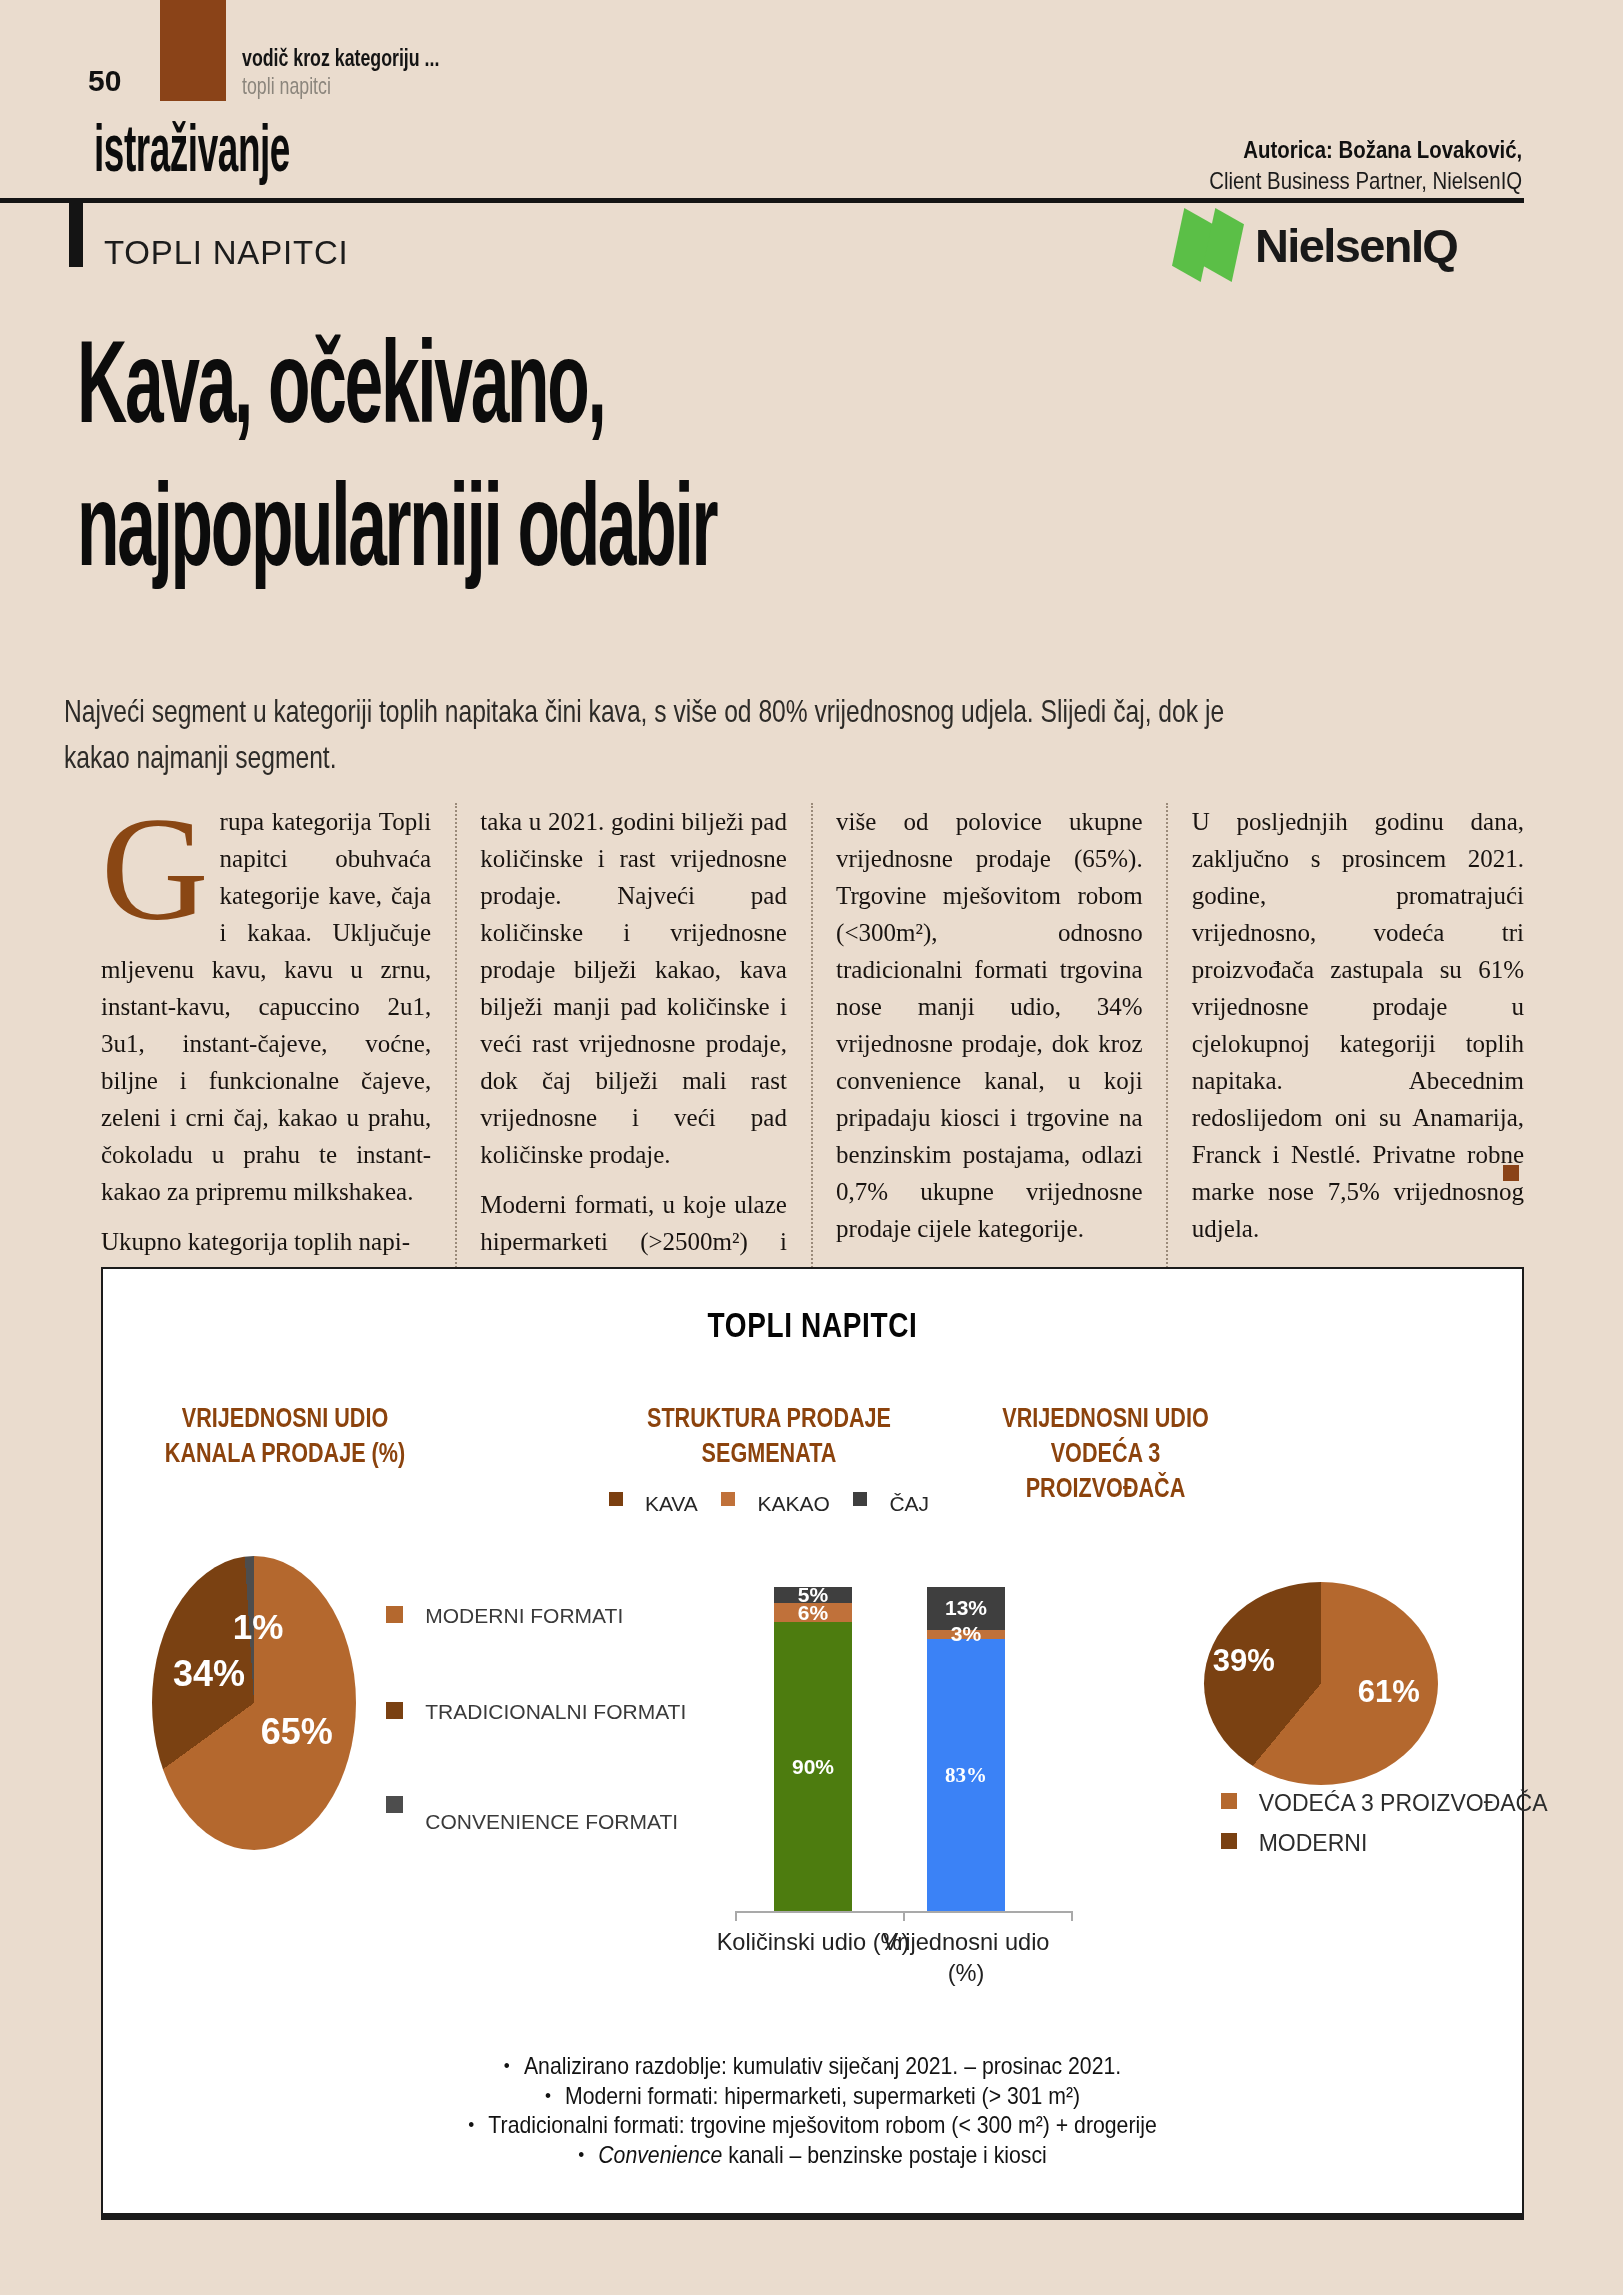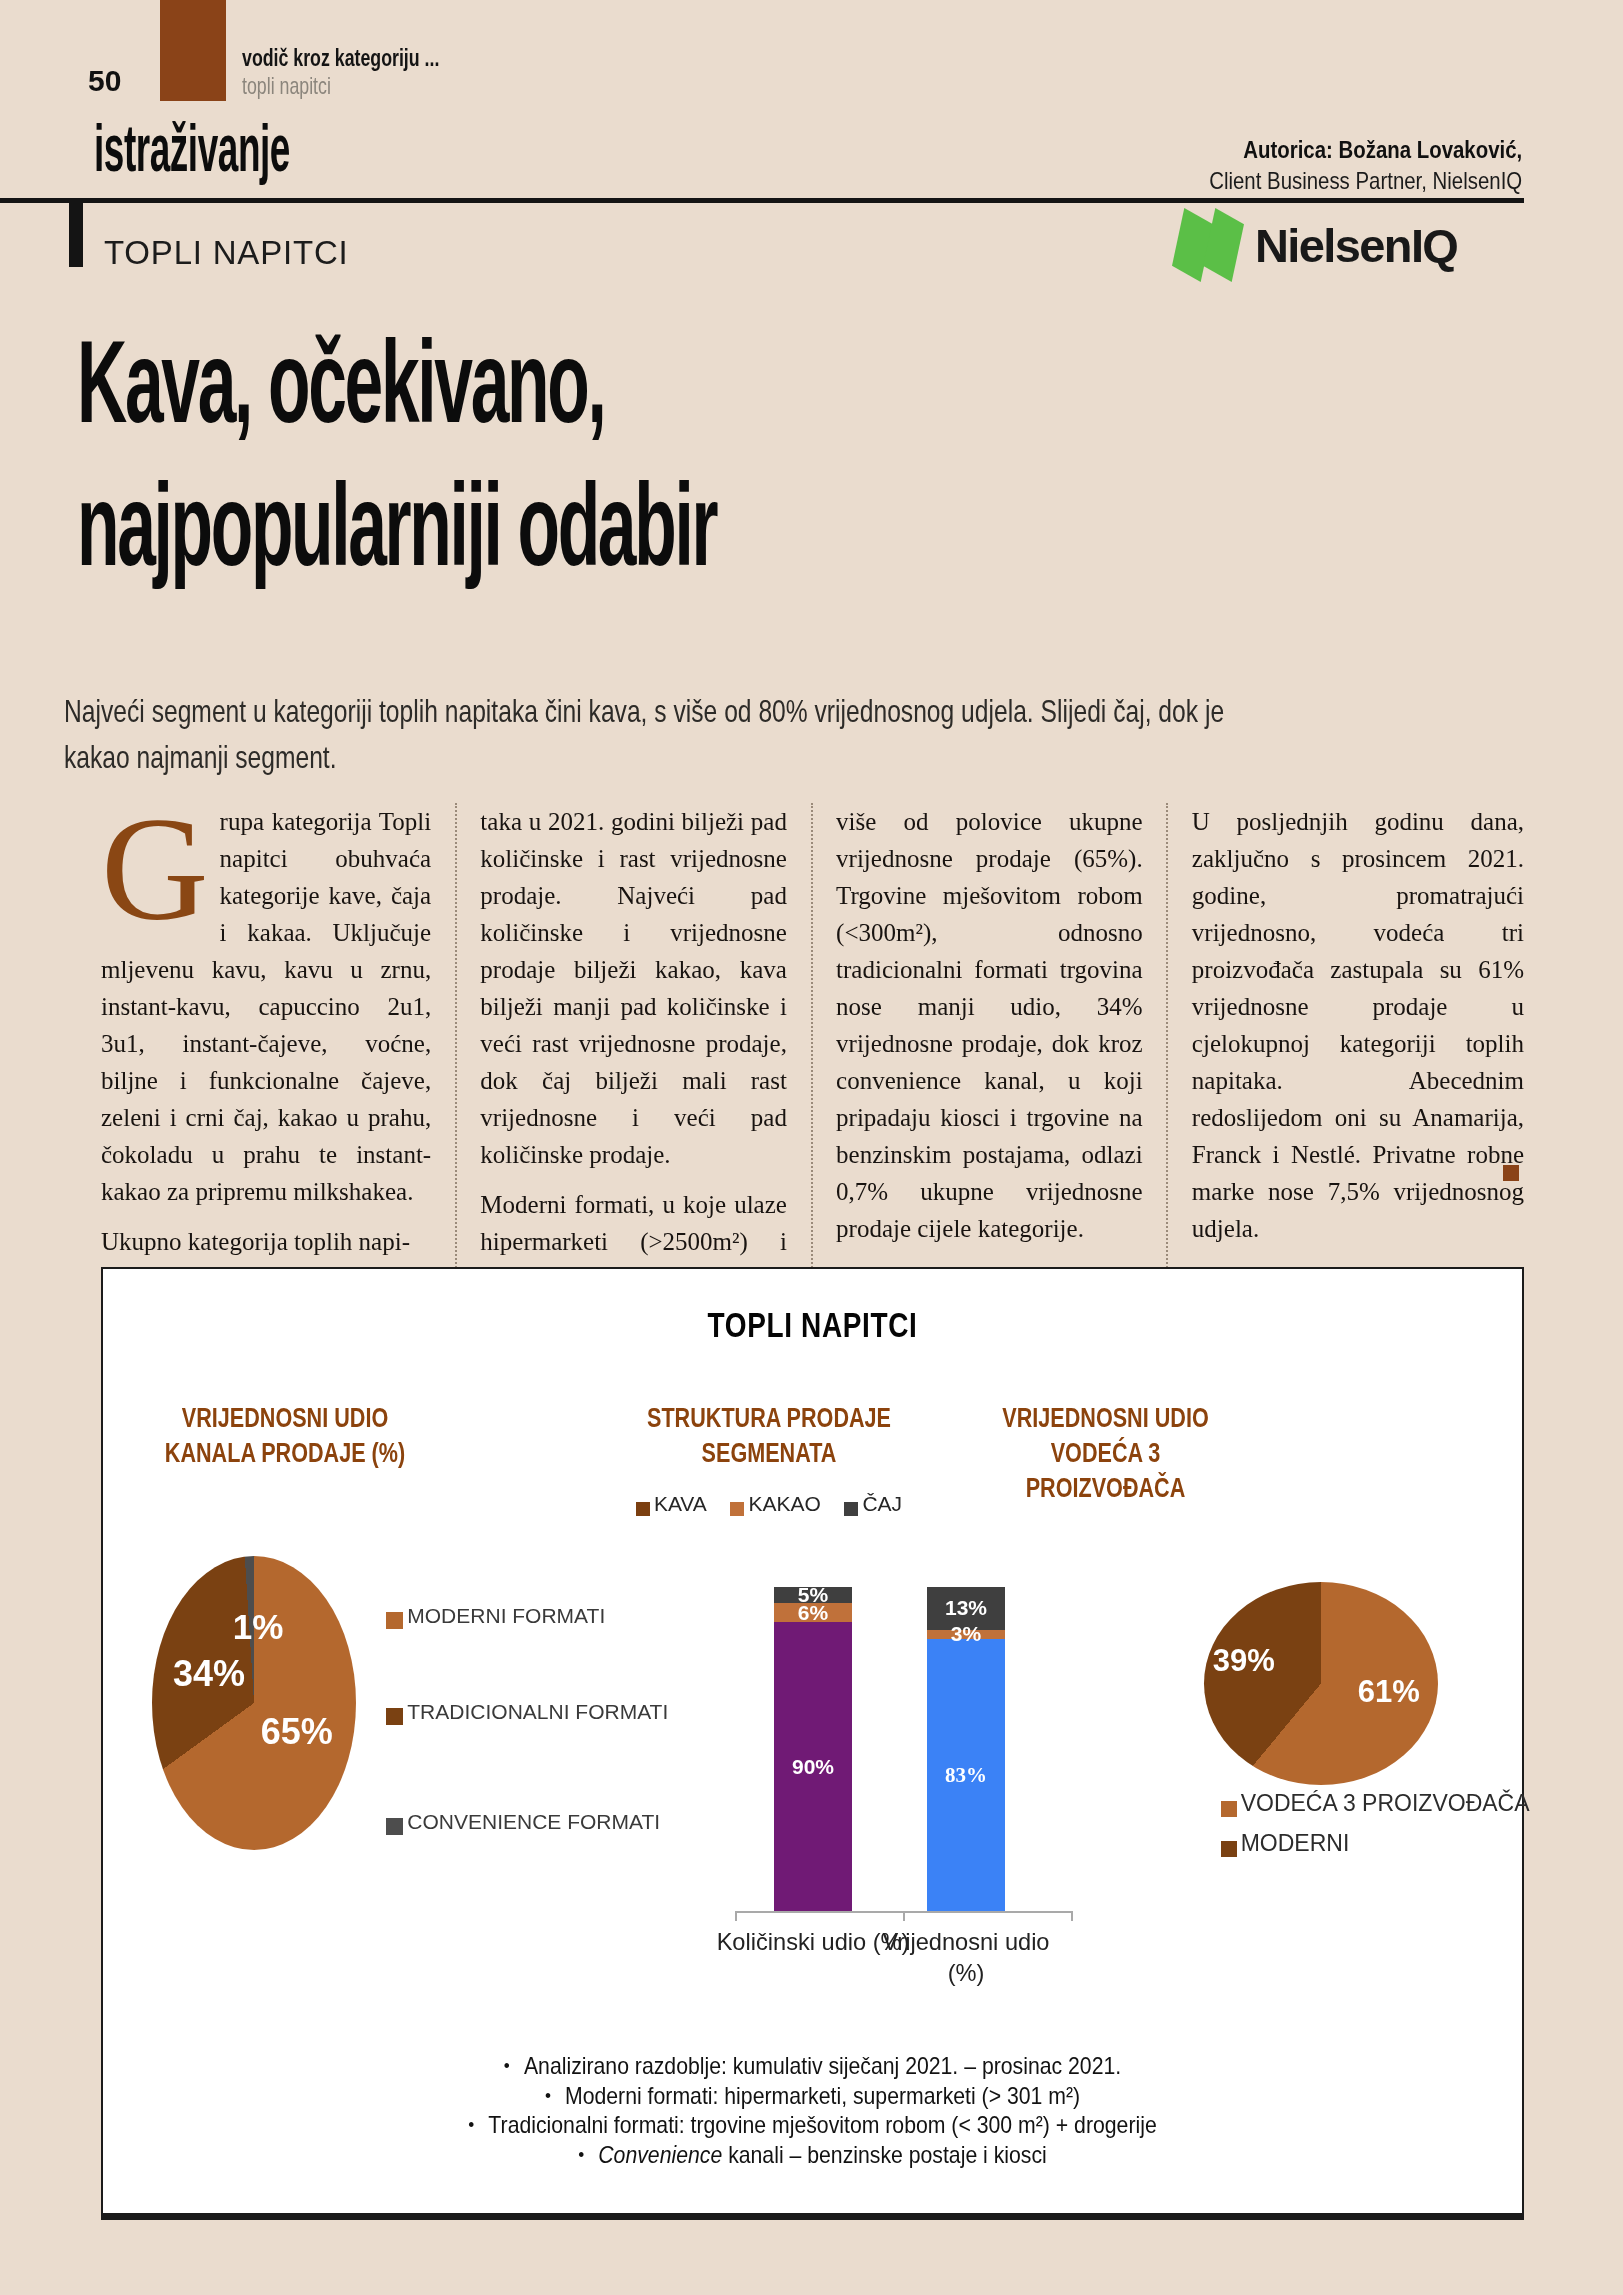--- a/index.html
+++ b/index.html
@@ -51,21 +51,21 @@
     border:2.4px solid #1b1b1b;border-bottom-width:7px;}
   .panel .abs{position:absolute;}
   .panel-title{top:36px;left:0;width:100%;text-align:center;font-size:35px;font-weight:700;
     letter-spacing:0.8px;transform:scaleX(.8);color:#050505;}
   .chart-head{top:132px;text-align:center;font-size:27px;font-weight:700;line-height:35px;
     color:#8C430D;transform:scaleX(.8);transform-origin:center top;}
   .head-1{left:17.3px;width:330px;}
   .head-2{left:501px;width:330px;}
   .head-3{left:869px;width:267px;}
   .legend-mid{left:501px;top:223px;width:330px;display:flex;justify-content:center;gap:23.6px;align-items:center;}
-  .legend-item{display:flex;align-items:flex-end;gap:4px;font-size:21px;color:#262626;white-space:nowrap;}
+  .legend-item{display:flex;align-items:flex-start;gap:22px;font-size:21px;color:#262626;white-space:nowrap;}
   .sq{width:14px;height:14px;flex:0 0 auto;}
   
   .pie{border-radius:50%;}
   .pie1{left:49px;top:287px;width:204px;height:294px;}
   .pie2{left:1101px;top:313px;width:234px;height:203px;}
   .pie-label{position:absolute;transform:translate(-50%,-50%);color:#fff;font-weight:700;white-space:nowrap;}
   .legend-col .sq{width:17.3px;height:17.3px;margin-top:3.9px;}
   .legend1-item{left:283px;width:236px;font-size:21px;color:#3a3a3a;line-height:27px;}
   .legend2-item{left:1118px;font-size:23px;color:#2c2c2c;}
   .legend2-item .sq{width:15.7px;height:15.7px;margin-top:3.1px;}
@@ -177,21 +177,21 @@
       <span style="width:173px;display:inline-block;margin-top:16px;">CONVENIENCE FORMATI</span>
     </div>
 
     <div class="abs bar bar0">
         <div class="seg" style="height: 4.9505%; background: rgb(63, 63, 63);">
           <span class="seg-label">5%</span>
         </div>
         <div class="seg" style="height: 5.94059%; background: rgb(192, 113, 58);">
           <span class="seg-label">6%</span>
         </div>
-        <div class="seg" style="height: 89.1089%; background: #701a75;">
+        <div class="seg" style="height: 89.1089%; background: #4d7c0f;">
           <span class="seg-label">90%</span>
         </div>
       </div>
     <div class="abs bar bar1">
         <div class="seg" style="height: 13.1313%; background: rgb(63, 63, 63);">
           <span class="seg-label">13%</span>
         </div>
         <div class="seg" style="height: 3.0303%; background: rgb(192, 113, 58);">
           <span class="seg-label">3%</span>
         </div>

